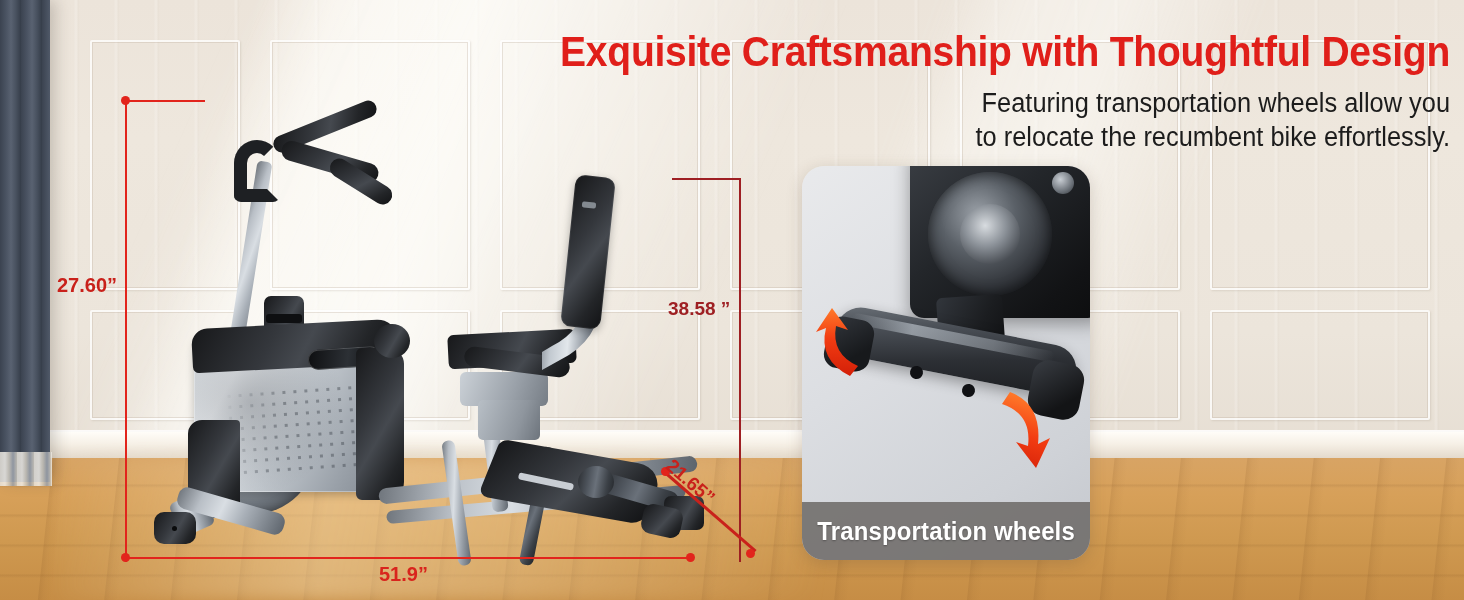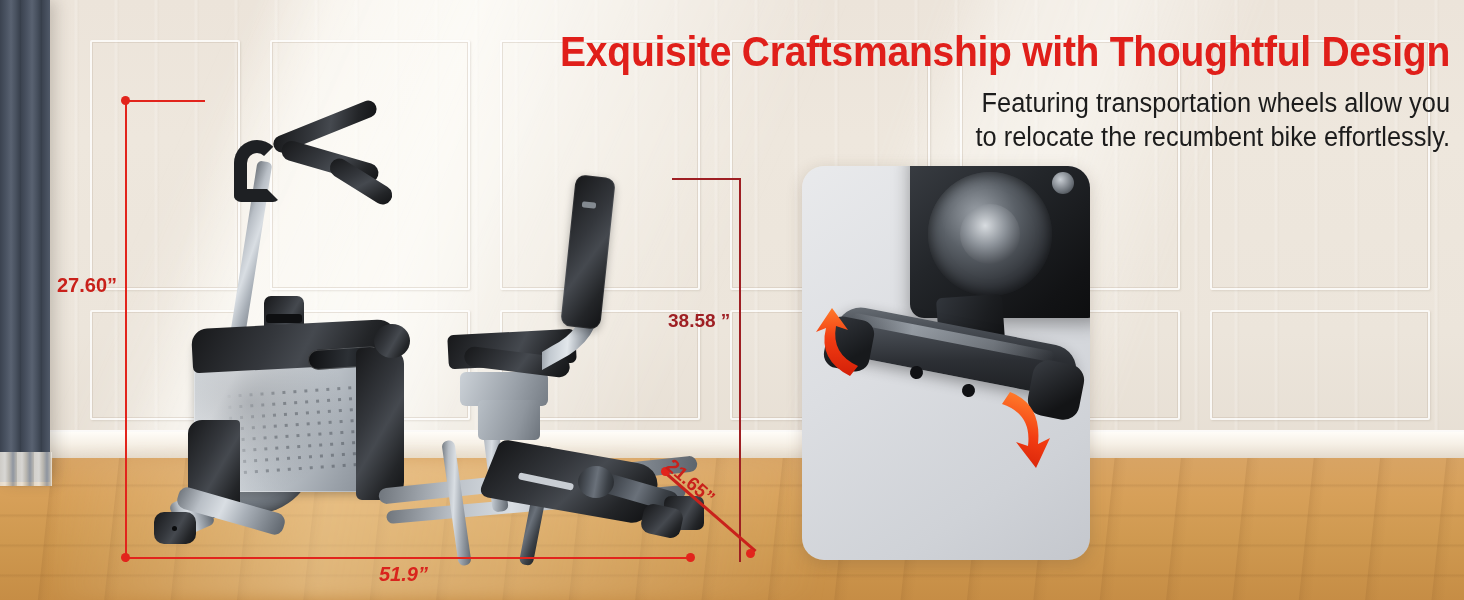--- a/index.html
+++ b/index.html
@@ -322,26 +322,26 @@
     <div class="bk blk" style="left:512px; top:406px; width:40px; height:30px; border-radius:10px; transform:rotate(12deg);"></div>
   </div>
 
   <div class="dim-line dim-v" style="left:125px; top:100px; height:462px;"></div>
   <div class="dim-dot" style="left:121px; top:96px;"></div>
   <div class="dim-line dim-h" style="left:125px; top:100px; width:80px;"></div>
   <div class="dim-label" id="dim-height-label" style="left:57px; top:274px;">27.60”</div>
 
   <div class="dim-line dim-v" style="left:739px; top:178px; height:384px; background:#9e1f23;"></div>
   <div class="dim-line dim-h" style="left:672px; top:178px; width:68px; background:#9e1f23;"></div>
-  <div class="dim-label" id="dim-depth-label" style="left:668px; top:310px;">38.58 ”</div>
+  <div class="dim-label" id="dim-depth-label" style="left:668px; top:298px;">38.58 ”</div>
 
   <div class="dim-line dim-h" style="left:125px; top:557px; width:565px;"></div>
   <div class="dim-dot" style="left:121px; top:553px;"></div>
   <div class="dim-dot" style="left:686px; top:553px;"></div>
-  <div class="dim-label" id="dim-width-label" style="left:379px; top:563px;font-style:italic;">51.9”</div>
+  <div class="dim-label" id="dim-width-label" style="left:379px; top:563px;">51.9”</div>
 
   <div class="dim-diag" style="left:665px; top:471px; width:120px; transform:rotate(41deg);"></div>
   <div class="dim-dot" style="left:661px; top:467px;"></div>
   <div class="dim-dot" style="left:746px; top:549px;"></div>
   <div class="dim-label" id="dim-diag-label" style="left:676px; top:455px; transform: rotate(41deg); transform-origin: left top;">21.65”</div>
 
   <div class="photo-card" id="card-wheels">
     <div class="photo-bg"></div>
 
     <div style="position:absolute; left:108px; top:-24px; width:210px; height:176px;
@@ -400,16 +400,19 @@
       <defs>
         <linearGradient id="redB" x1="0" y1="1" x2="0.2" y2="0">
           <stop offset="0%" stop-color="#d31f08"></stop>
           <stop offset="50%" stop-color="#f23c12"></stop>
           <stop offset="100%" stop-color="#ff7a2a"></stop>
         </linearGradient>
       </defs>
       <path d="M12 4 Q44 16 40 56 L52 50 L38 80 L18 54 L30 58 Q34 26 4 16 Z" fill="url(#redB)"></path>
     </svg>
 
+    <div class="caption-bar">
+      <span class="caption-text">Transportation wheels</span>
+    </div>
   </div>
 
 
 </div>
 
 </body></html>

